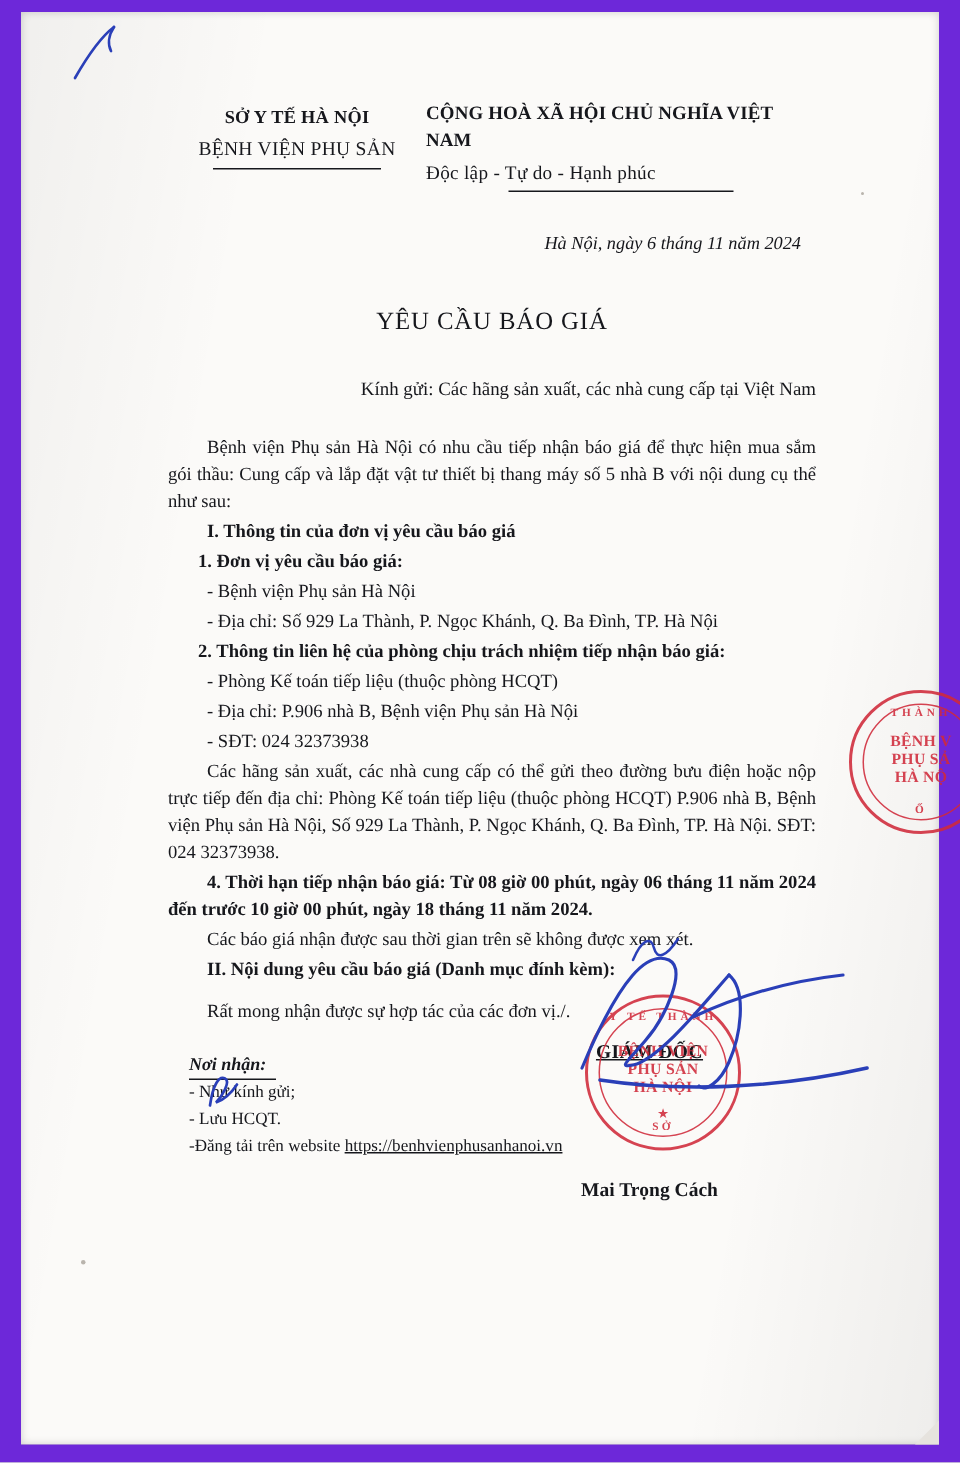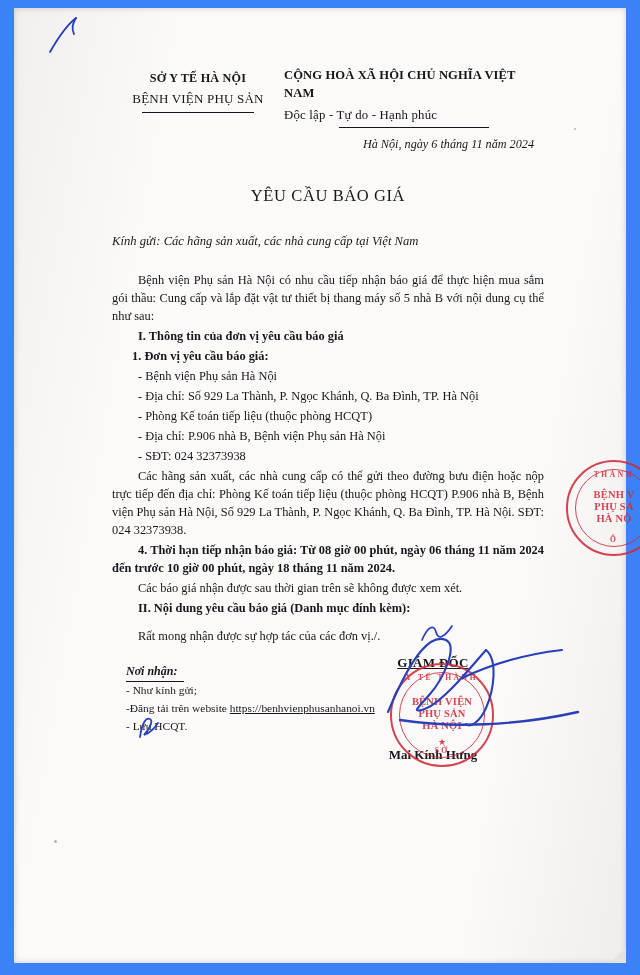--- a/index.html
+++ b/index.html
@@ -10,21 +10,21 @@
   body {
     width: 640px;
     height: 975px;
     overflow: hidden;
     font-family: "Liberation Serif", serif;
   }
   .page {
     position: relative;
     width: 640px;
     height: 975px;
-    background: #3b82f6;
+    background: #6d28d9;
   }
   .paper {
     position: absolute;
     left: 14px;
     top: 8px;
     width: 612px;
     height: 955px;
     background: #fbfaf8;
     box-shadow: 0 0 6px rgba(0,0,0,0.18) inset;
   }
@@ -89,35 +89,34 @@
   .nation-underline {
     width: 150px;
     height: 1px;
     background: #16171c;
     margin: 3px auto 0 auto;
   }
   .place-date {
     text-align: right;
     font-style: italic;
     font-size: 12.2px;
-    margin-top: 8px;
+    margin-top: 26px;
     padding-right: 10px;
   }
 
   
   .doc-title {
     text-align: center;
     font-size: 16.5px;
     font-weight: normal;
     letter-spacing: .6px;
     margin-top: 30px;
   }
   .recipient {
-    text-align: left;
-    font-style: italic;
+    text-align: right;
     font-size: 12.6px;
     margin-top: 24px;
   }
 
   
   .body-block {
     margin-top: 22px;
     text-align: justify;
   }
   p.para {
@@ -311,44 +310,45 @@
 
       <div class="doc-title">YÊU CẦU BÁO GIÁ</div>
       <div class="recipient">Kính gửi: Các hãng sản xuất, các nhà cung cấp tại Việt Nam</div>
 
       <div class="body-block">
         <p class="para">Bệnh viện Phụ sản Hà Nội có nhu cầu tiếp nhận báo giá để thực hiện mua sắm gói thầu: Cung cấp và lắp đặt vật tư thiết bị thang máy số 5 nhà B với nội dung cụ thể như sau:</p>
         <p class="sect">I. Thông tin của đơn vị yêu cầu báo giá</p>
         <p class="sub">1. Đơn vị yêu cầu báo giá:</p>
         <p class="dash">- Bệnh viện Phụ sản Hà Nội</p>
         <p class="dash">- Địa chỉ: Số 929 La Thành, P. Ngọc Khánh, Q. Ba Đình, TP. Hà Nội</p>
+        <p class="sub">2. Thông tin liên hệ của phòng chịu trách nhiệm tiếp nhận báo giá:</p>
         <p class="dash">- Phòng Kế toán tiếp liệu (thuộc phòng HCQT)</p>
         <p class="dash">- Địa chỉ: P.906 nhà B, Bệnh viện Phụ sản Hà Nội</p>
         <p class="dash">- SĐT: 024 32373938</p>
         <p class="para">Các hãng sản xuất, các nhà cung cấp có thể gửi theo đường bưu điện hoặc nộp trực tiếp đến địa chỉ: Phòng Kế toán tiếp liệu (thuộc phòng HCQT) P.906 nhà B, Bệnh viện Phụ sản Hà Nội, Số 929 La Thành, P. Ngọc Khánh, Q. Ba Đình, TP. Hà Nội. SĐT: 024 32373938.</p>
         <p class="sect">4. Thời hạn tiếp nhận báo giá: Từ 08 giờ 00 phút, ngày 06 tháng 11 năm 2024 đến trước 10 giờ 00 phút, ngày 18 tháng 11 năm 2024.</p>
         <p class="para">Các báo giá nhận được sau thời gian trên sẽ không được xem xét.</p>
         <p class="sect">II. Nội dung yêu cầu báo giá (Danh mục đính kèm):</p>
         <p class="closing">Rất mong nhận được sự hợp tác của các đơn vị./.</p>
       </div>
 
       <div class="footer">
         <div class="recv">
           <div class="recv-title">Nơi nhận:</div>
           <div class="recv-title-underline"></div>
           <div class="recv-item">- Như kính gửi;</div>
+          <div class="recv-item">- Lưu HCQT.</div>
           <div class="recv-item">
             <span>-Đăng tải trên website </span><span class="link">https://benhvienphusanhanoi.vn</span>
           </div>
-          <div class="recv-item">- Lưu HCQT.</div>
         </div>
 
         <div class="sign">
           <div class="sign-title">GIÁM ĐỐC</div>
-          <div class="sign-name">Mai Kính Hưng</div>
+          <div class="sign-name">Mai Trọng Cách</div>
         </div>
       </div>
 
     </div>
 
     <div class="seal" id="seal-edge">
       <div class="seal-inner"></div>
       <div class="seal-text seal-arc-top">THÀNH</div>
       <div class="seal-text seal-main">
         <div>BỆNH V</div>

